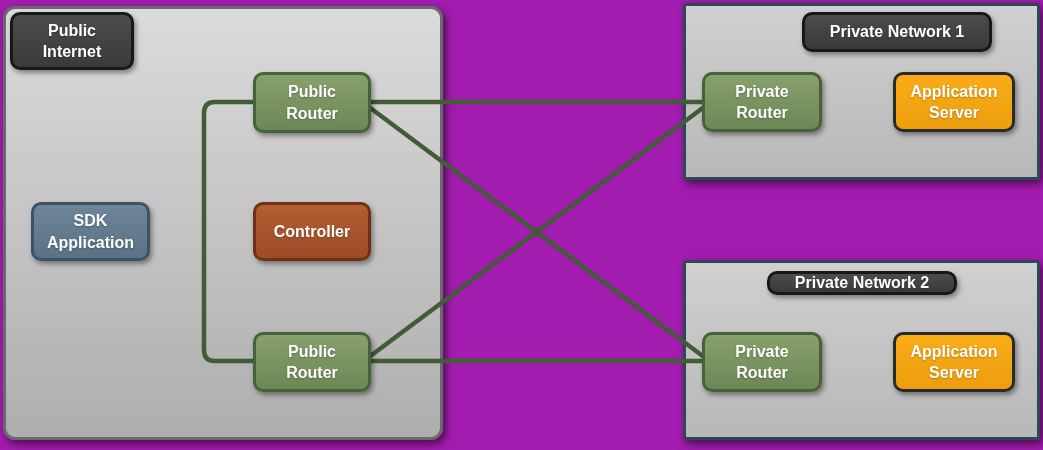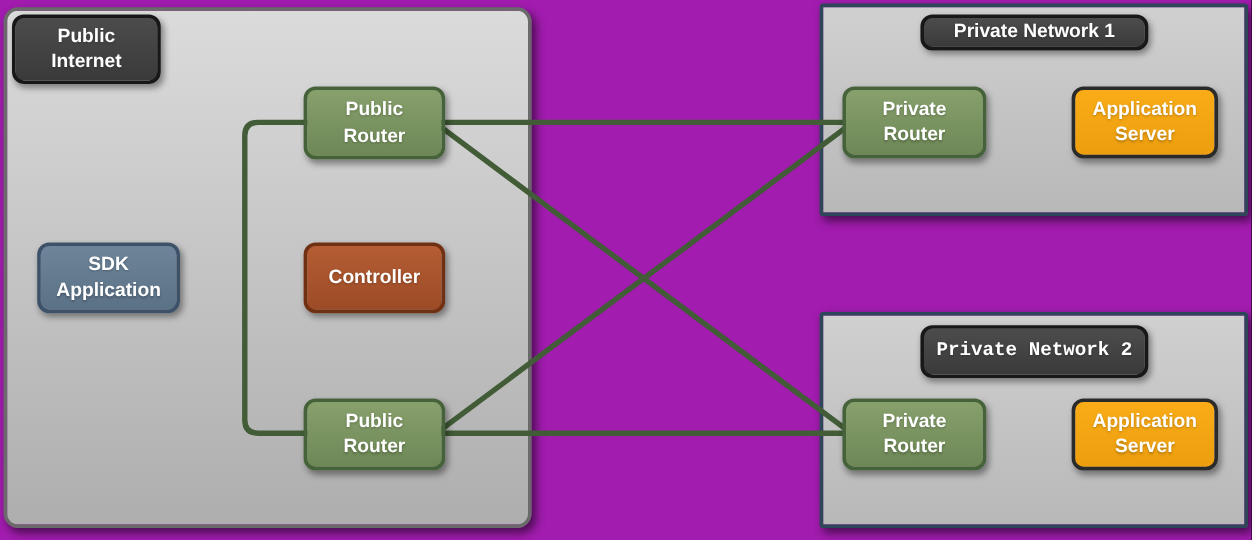--- a/index.html
+++ b/index.html
@@ -40,22 +40,22 @@
     background:linear-gradient(#4c4c4c,#3a3a3a);
     border-color:#181818;font-size:16px;
   }
   .node{font-size:16px;}
   .node-green{background:linear-gradient(#87a06c,#6d8756);border-color:#46623a;}
   .node-blue {background:linear-gradient(#6e8499,#5a7186);border-color:#3d5268;}
   .node-rust {background:linear-gradient(#b55d34,#9c4b27);border-color:#703113;}
   .node-amber{background:linear-gradient(#f9ac17,#ec9e0e);border-color:#2a2a2a;}
 
   .badge-public-internet{left:10px;top:12px;width:124px;height:58px;}
-  .badge-pn1{left:767px;top:12px;width:190px;height:30px;}
-  .badge-pn2{left:767px;top:271px;width:190px;height:44px;font-family:Liberation Mono, monospace;}
+  .badge-pn1{left:802px;top:12px;width:190px;height:40px;}
+  .badge-pn2{left:767px;top:271px;width:190px;height:24px;}
 
   .node-sdk       {left:31px; top:202px;width:119px;height:59px;}
   .node-controller{left:253px;top:202px;width:118px;height:59px;}
   .node-pr-top    {left:253px;top:72px; width:118px;height:61px;}
   .node-pr-bottom {left:253px;top:332px;width:118px;height:60px;}
   .node-prv1      {left:702px;top:72px; width:120px;height:60px;}
   .node-as1       {left:893px;top:72px; width:122px;height:60px;}
   .node-prv2      {left:702px;top:332px;width:120px;height:60px;}
   .node-as2       {left:893px;top:332px;width:122px;height:60px;}
 </style>

